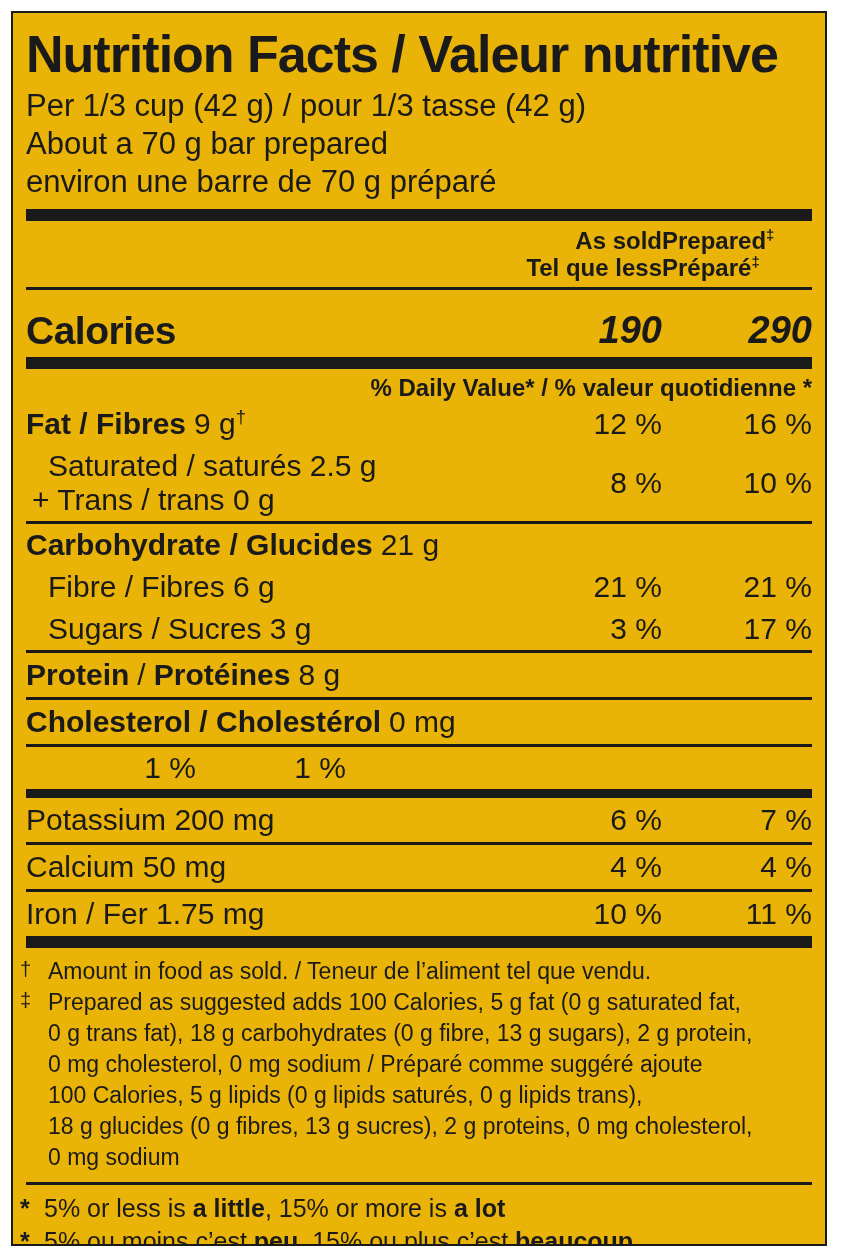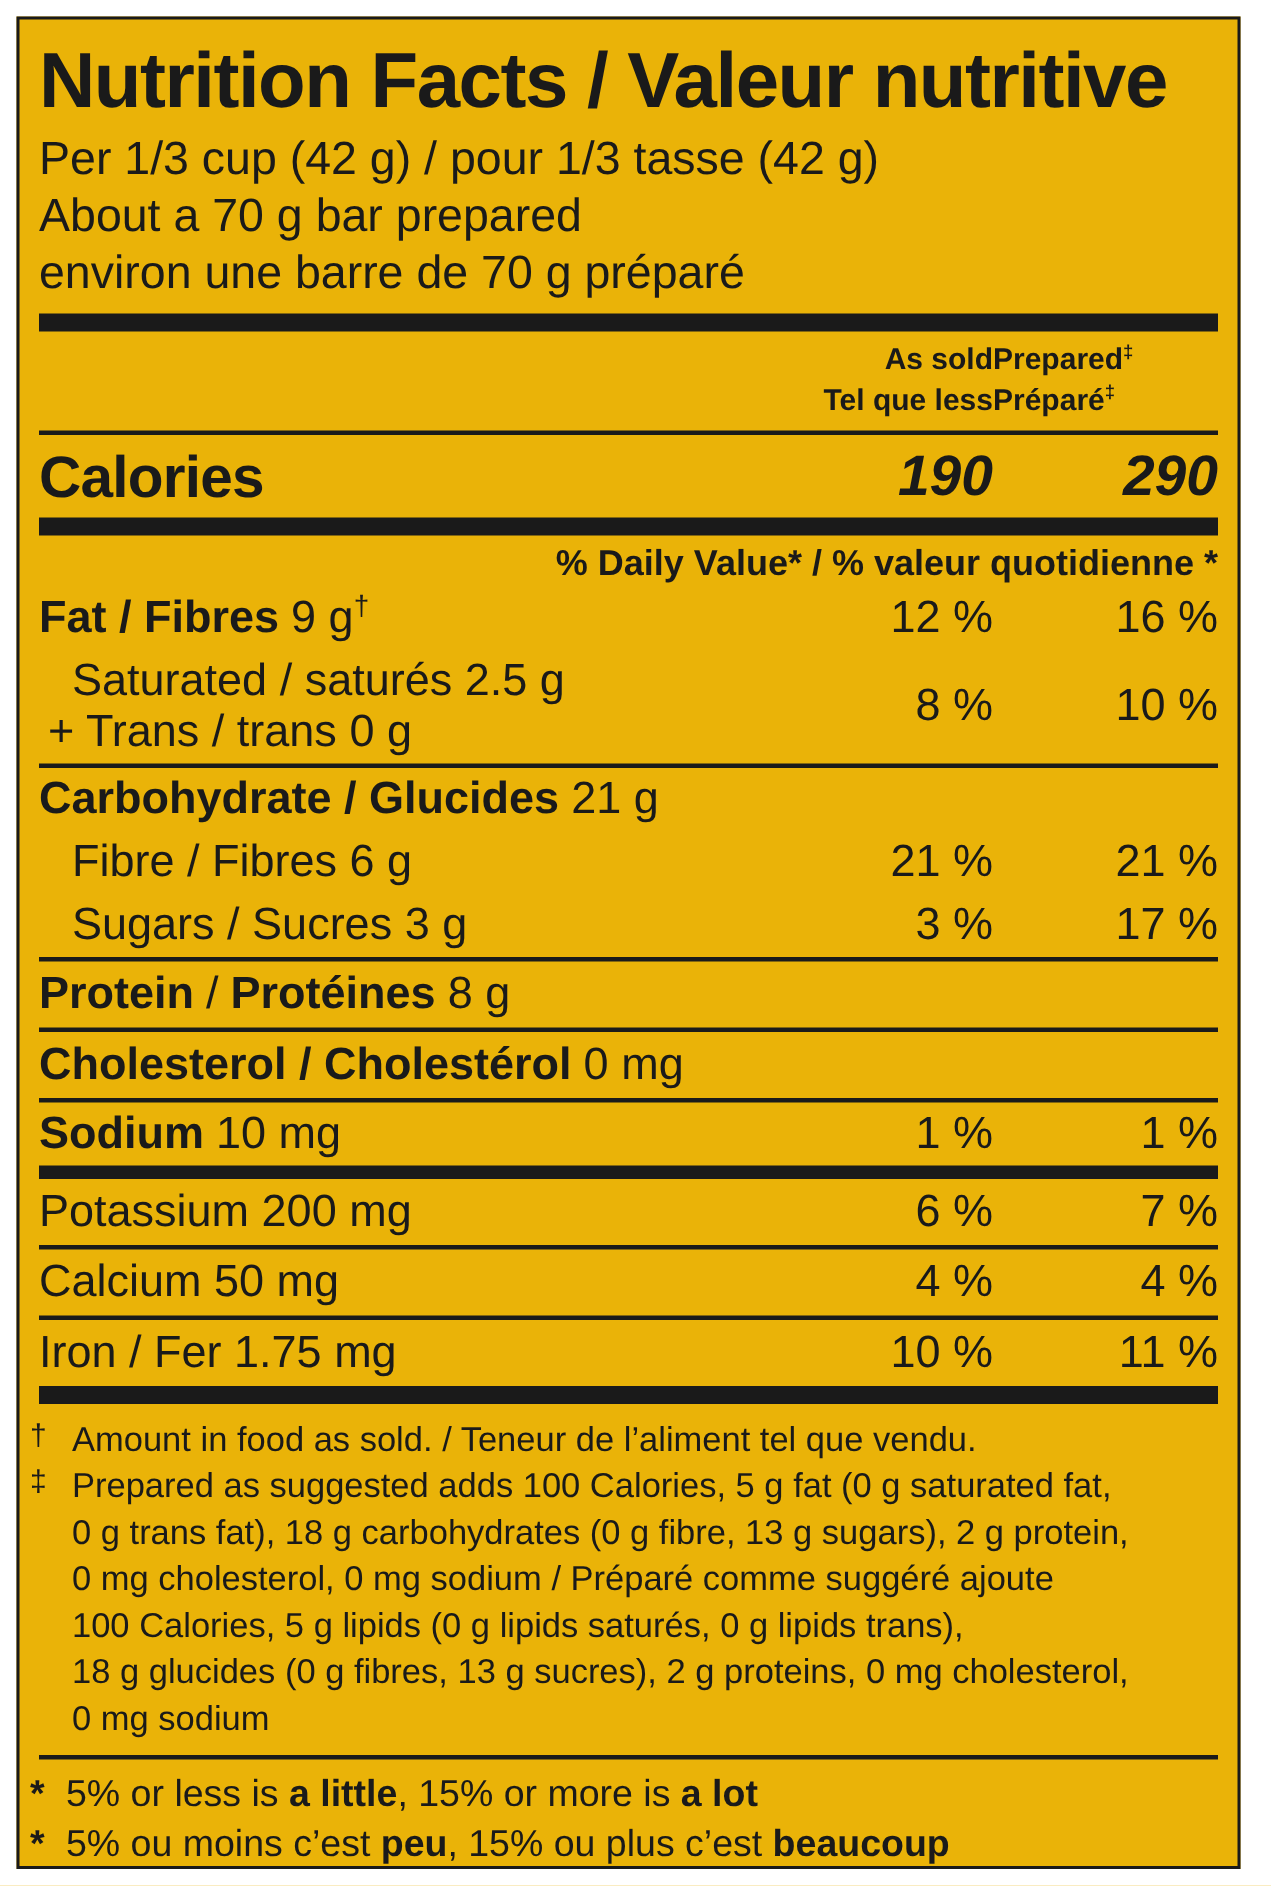--- a/index.html
+++ b/index.html
@@ -38,33 +38,34 @@
   }
   .bar-thick { height: 12px; background: #1a1a1a; }
   .bar-med   { height: 9px;  background: #1a1a1a; }
   .rule      { height: 3px;  background: #1a1a1a; }
 
   .colhead {
     display: flex;
     align-items: flex-end;
     padding: 6px 0 6px 0;
     font-weight: 700;
-    font-size: 20px;
+    font-size: 24px;
     line-height: 27px;
   }
   .colhead .spacer { flex: 1; }
   .colhead .ch1 { width: 170px; text-align: right; flex-shrink: 0; }
   .colhead .ch2 { width: 150px; text-align: left; flex-shrink: 0; }
   sup { font-size: 0.62em; line-height: 0; }
 
   .calories-row {
     display: flex;
     align-items: center;
     padding: 7px 0 5px 0;
     font-weight: 700;
+    margin-top: 12px;
   }
   .calories-row .cal-lbl { flex: 1; font-size: 39px; line-height: 42px; letter-spacing: -0.5px; }
   .calories-row .cal-val { width: 150px; text-align: right; font-size: 38px; flex-shrink: 0; font-style: italic; }
   .calories-row .cal-val.v1 { width: 170px; }
 
   .dv-head {
     text-align: right;
     font-weight: 700;
     font-size: 24px;
     line-height: 26px;
@@ -195,21 +196,20 @@
 
   <div class="rule"></div>
 
   <div class="nrow pad-big">
     <div class="lbl"><span class="b">Cholesterol / Cholestérol</span><span class="amt">0 mg</span></div>
   </div>
 
   <div class="rule"></div>
 
   <div class="nrow">
-    <div class="lbl"><span class="b">Sodium</span><span class="amt">10 mg</span></div>
     <div class="c1">1 %</div>
     <div class="c2">1 %</div>
   </div>
 
   <div class="bar-med"></div>
 
   <div class="nrow pad-big">
     <div class="lbl">Potassium 200 mg</div>
     <div class="c1">6 %</div>
     <div class="c2">7 %</div>

